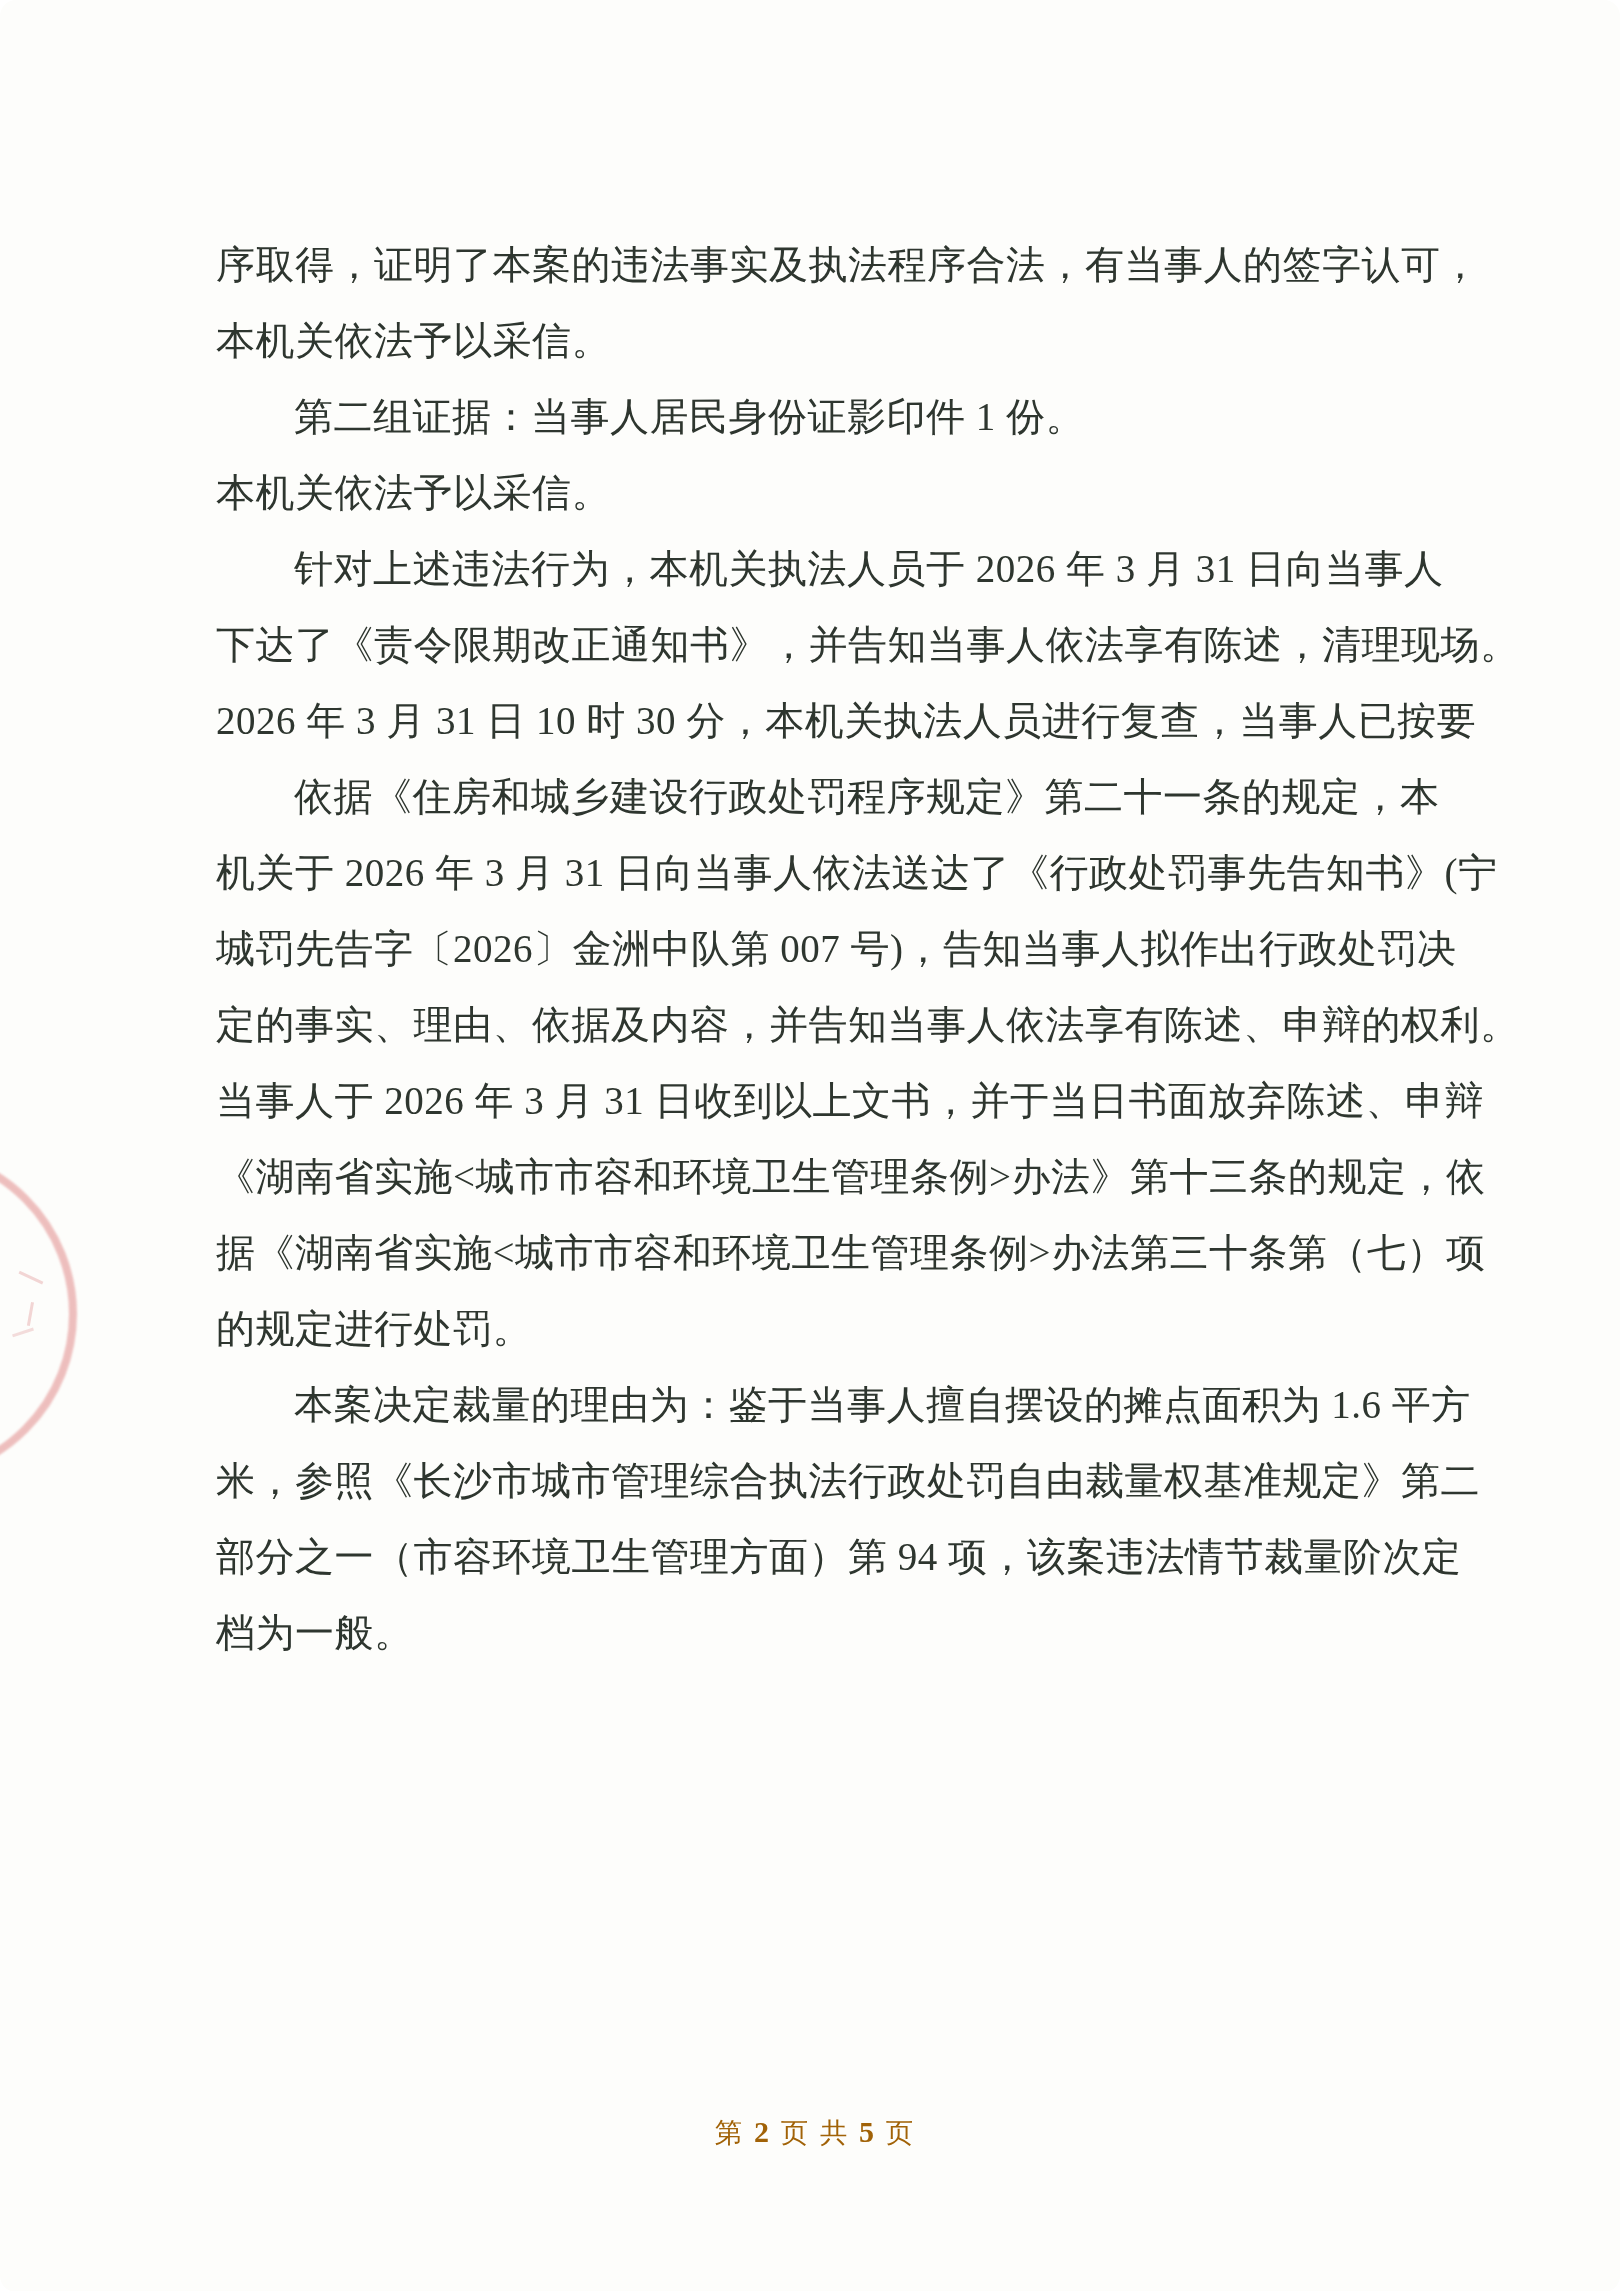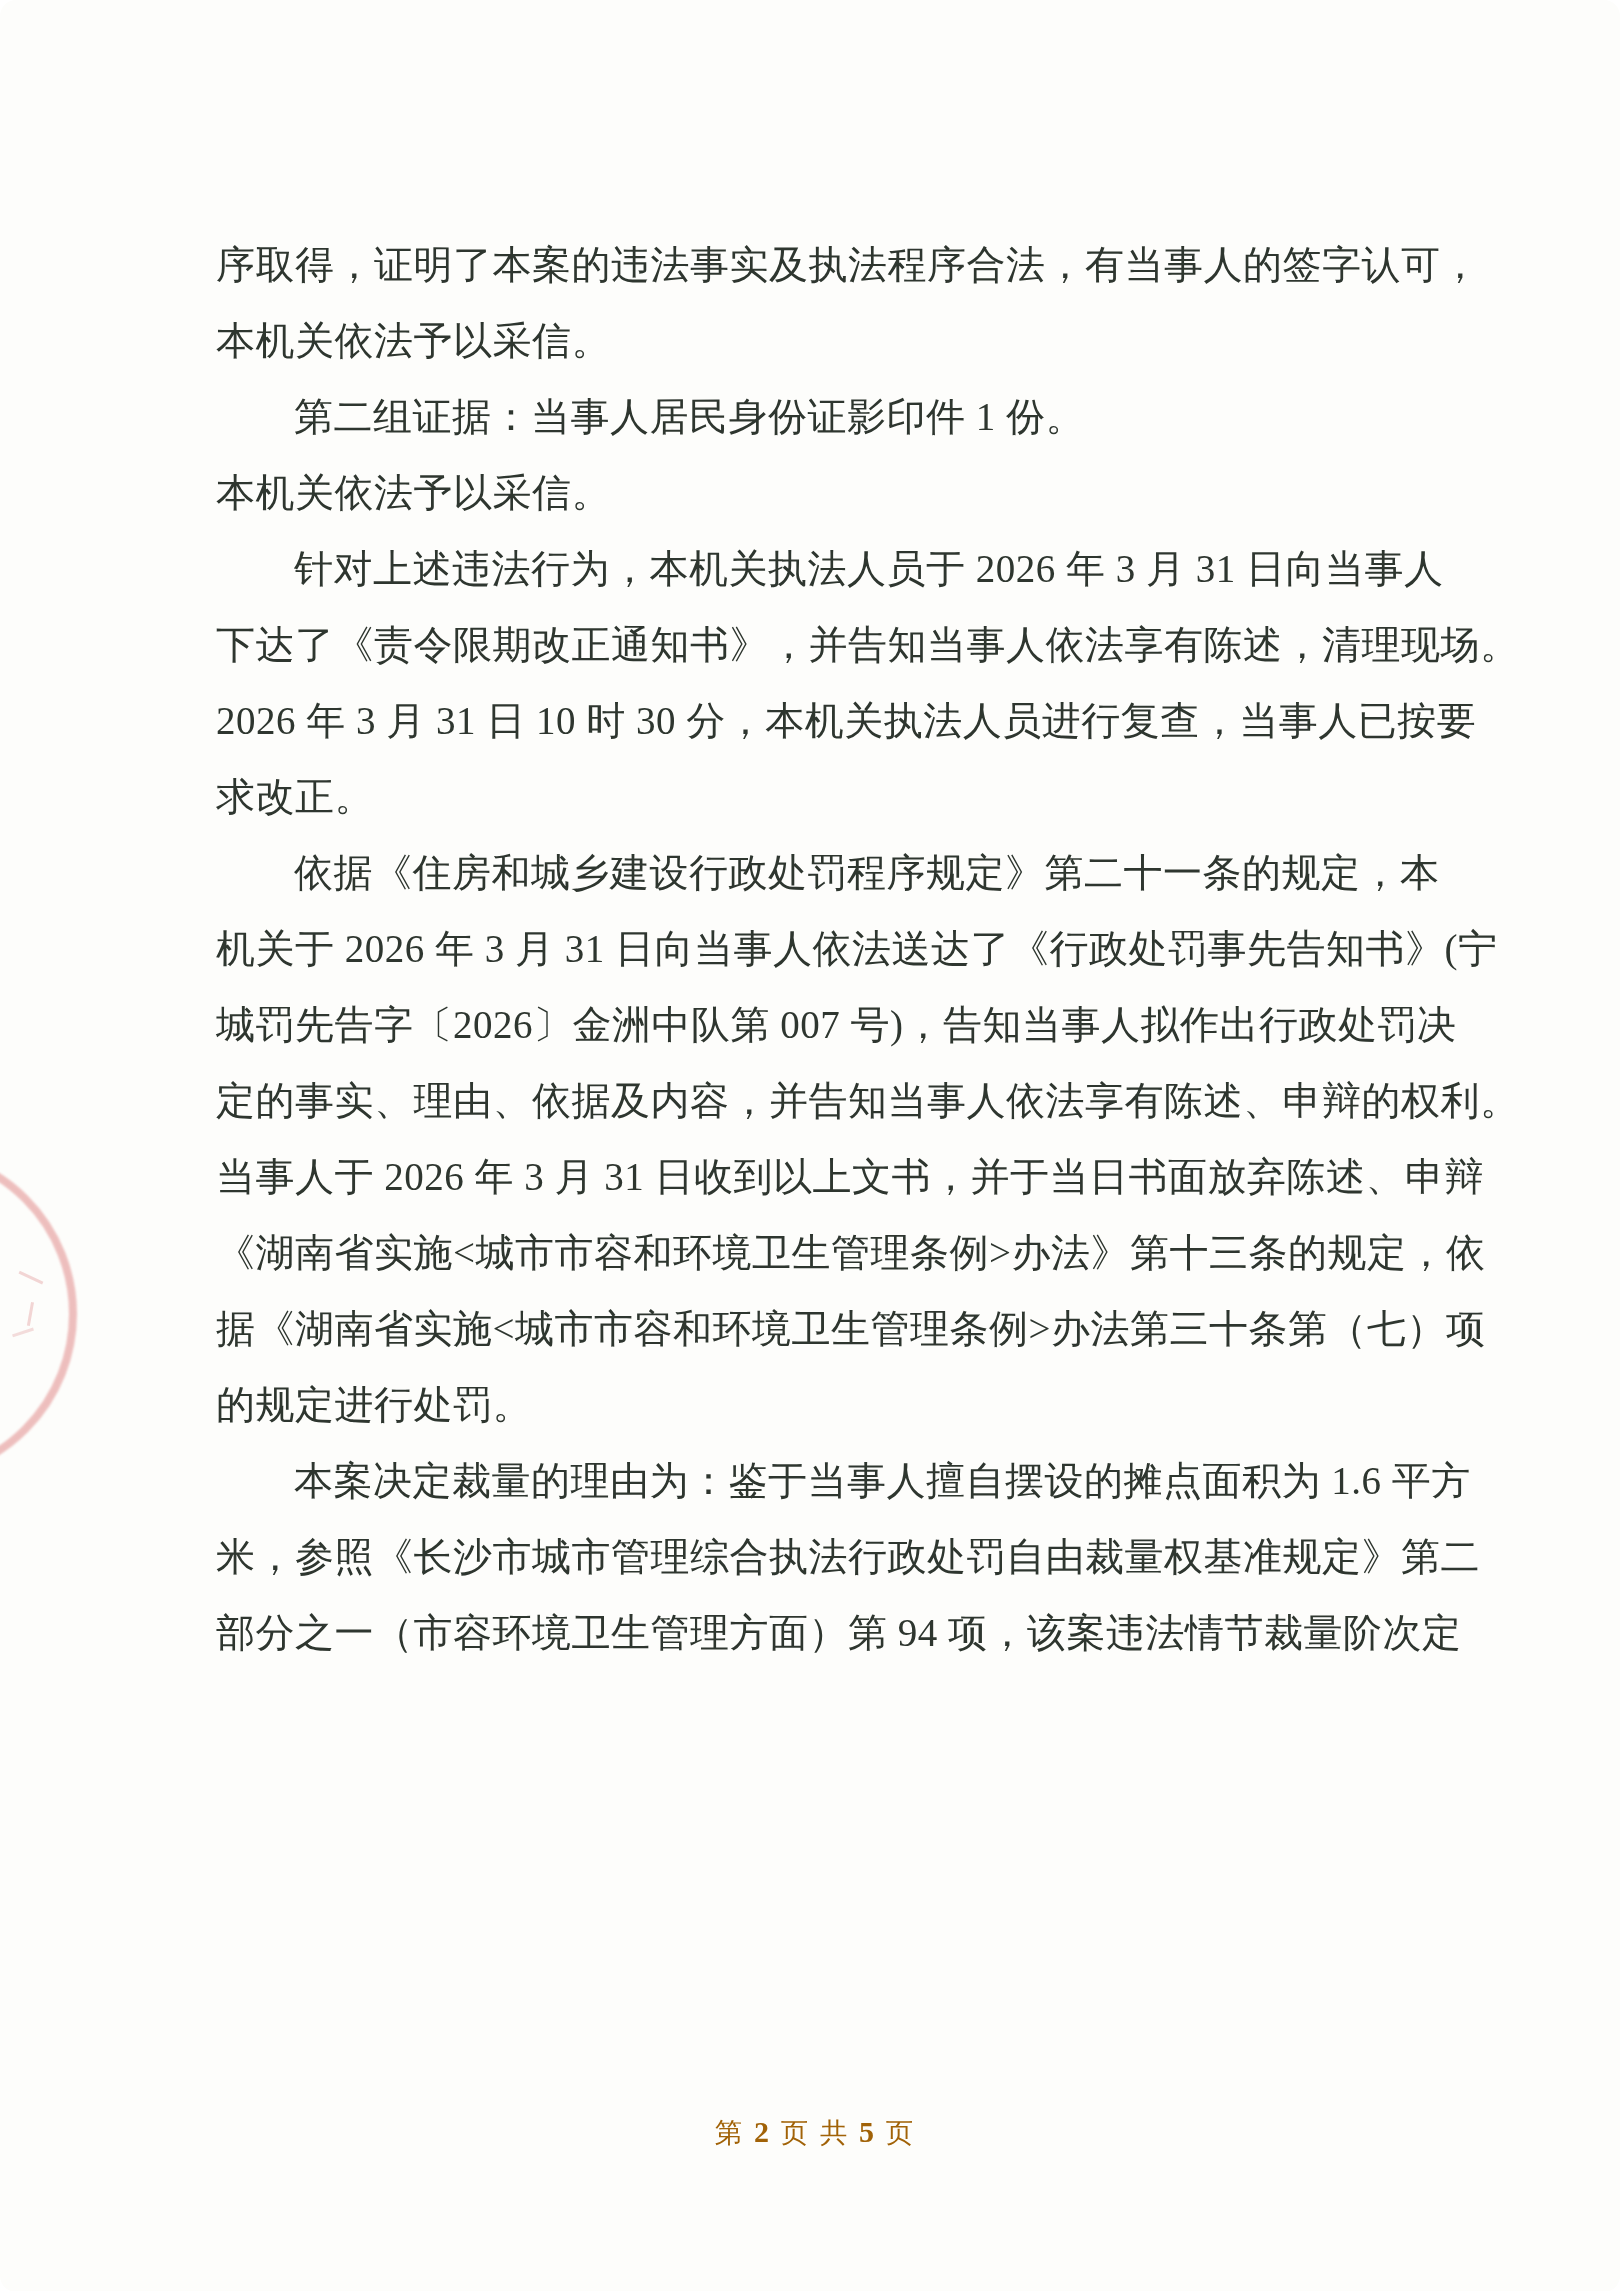--- a/index.html
+++ b/index.html
@@ -67,32 +67,32 @@
   <div class="seal-mark m3"></div>
 
   <div class="text-block">
       <div class="line">序取得，证明了本案的违法事实及执法程序合法，有当事人的签字认可，</div>
       <div class="line">本机关依法予以采信。</div>
       <div class="line indent">第二组证据：当事人居民身份证影印件 1 份。</div>
       <div class="line">本机关依法予以采信。</div>
       <div class="line indent">针对上述违法行为，本机关执法人员于 2026 年 3 月 31 日向当事人</div>
       <div class="line">下达了《责令限期改正通知书》，并告知当事人依法享有陈述，清理现场。</div>
       <div class="line">2026 年 3 月 31 日 10 时 30 分，本机关执法人员进行复查，当事人已按要</div>
-      <div class="line">求改正。</div>
       <div class="line indent">依据《住房和城乡建设行政处罚程序规定》第二十一条的规定，本</div>
       <div class="line">机关于 2026 年 3 月 31 日向当事人依法送达了《行政处罚事先告知书》(宁</div>
       <div class="line">城罚先告字〔2026〕金洲中队第 007 号)，告知当事人拟作出行政处罚决</div>
       <div class="line">定的事实、理由、依据及内容，并告知当事人依法享有陈述、申辩的权利。</div>
       <div class="line">当事人于 2026 年 3 月 31 日收到以上文书，并于当日书面放弃陈述、申辩</div>
       <div class="line">《湖南省实施&lt;城市市容和环境卫生管理条例&gt;办法》第十三条的规定，依</div>
       <div class="line">据《湖南省实施&lt;城市市容和环境卫生管理条例&gt;办法第三十条第（七）项</div>
       <div class="line">的规定进行处罚。</div>
       <div class="line indent">本案决定裁量的理由为：鉴于当事人擅自摆设的摊点面积为 1.6 平方</div>
       <div class="line">米，参照《长沙市城市管理综合执法行政处罚自由裁量权基准规定》第二</div>
       <div class="line">部分之一（市容环境卫生管理方面）第 94 项，该案违法情节裁量阶次定</div>
+      <div class="line">档为一般。</div>
     </div>
 
   <div class="footer">
     <span>第</span><span class="num">2</span><span>页</span><span>共</span><span class="num">5</span><span>页</span>
   </div>
 
 </div>
 
 
 </body></html>

